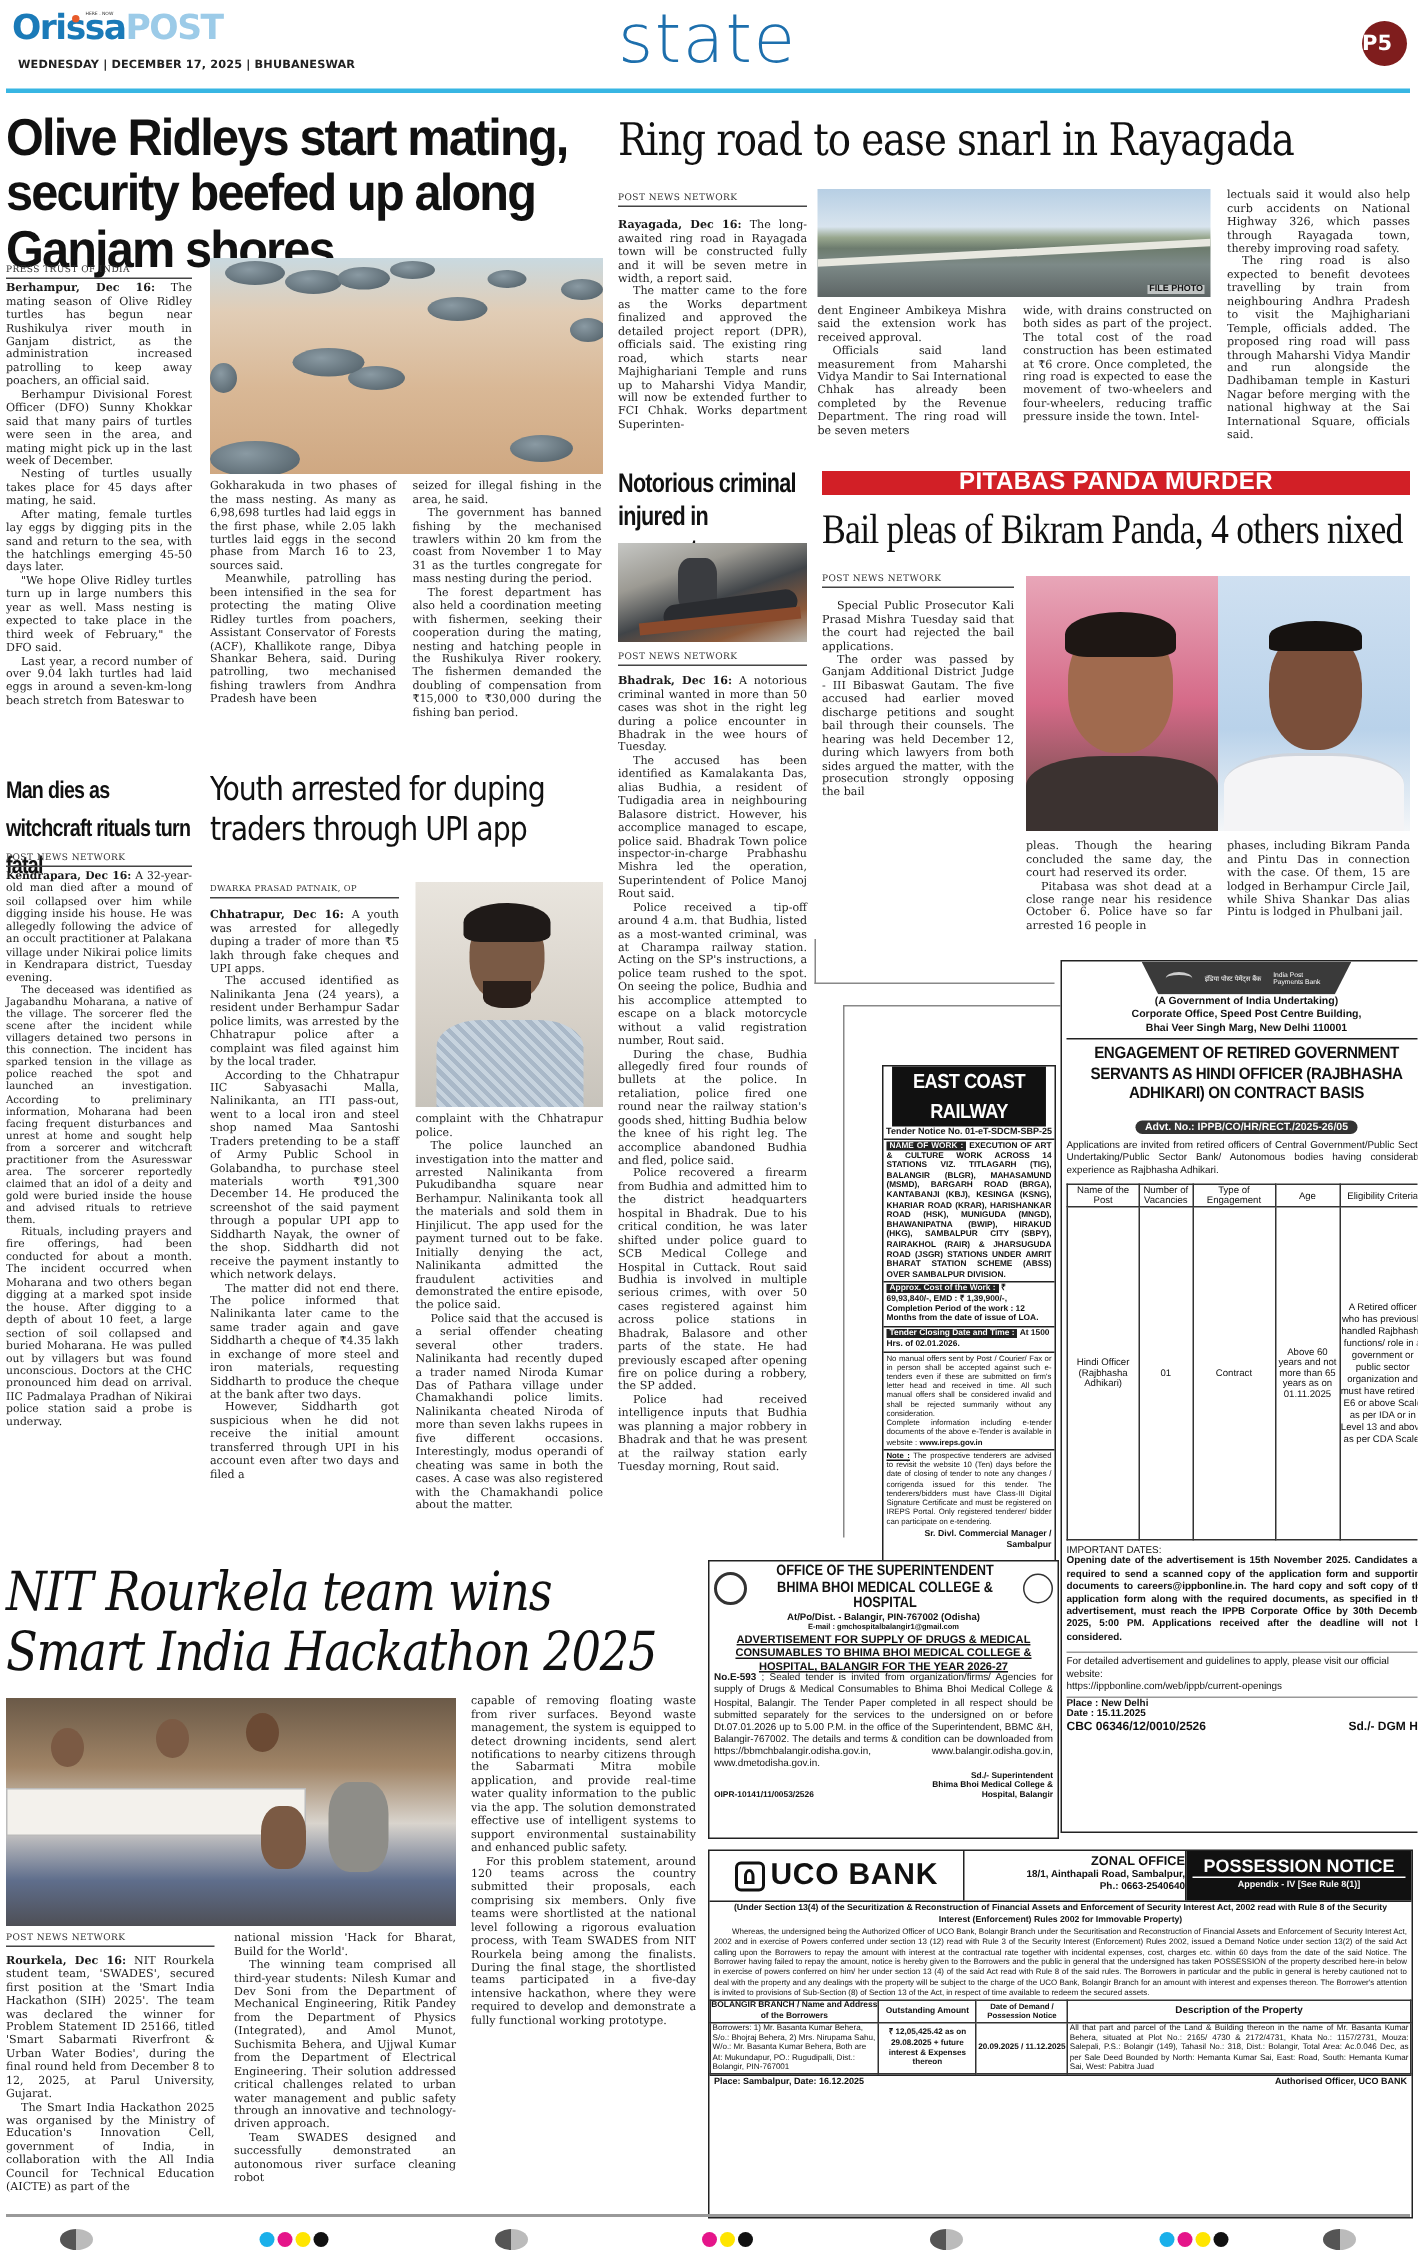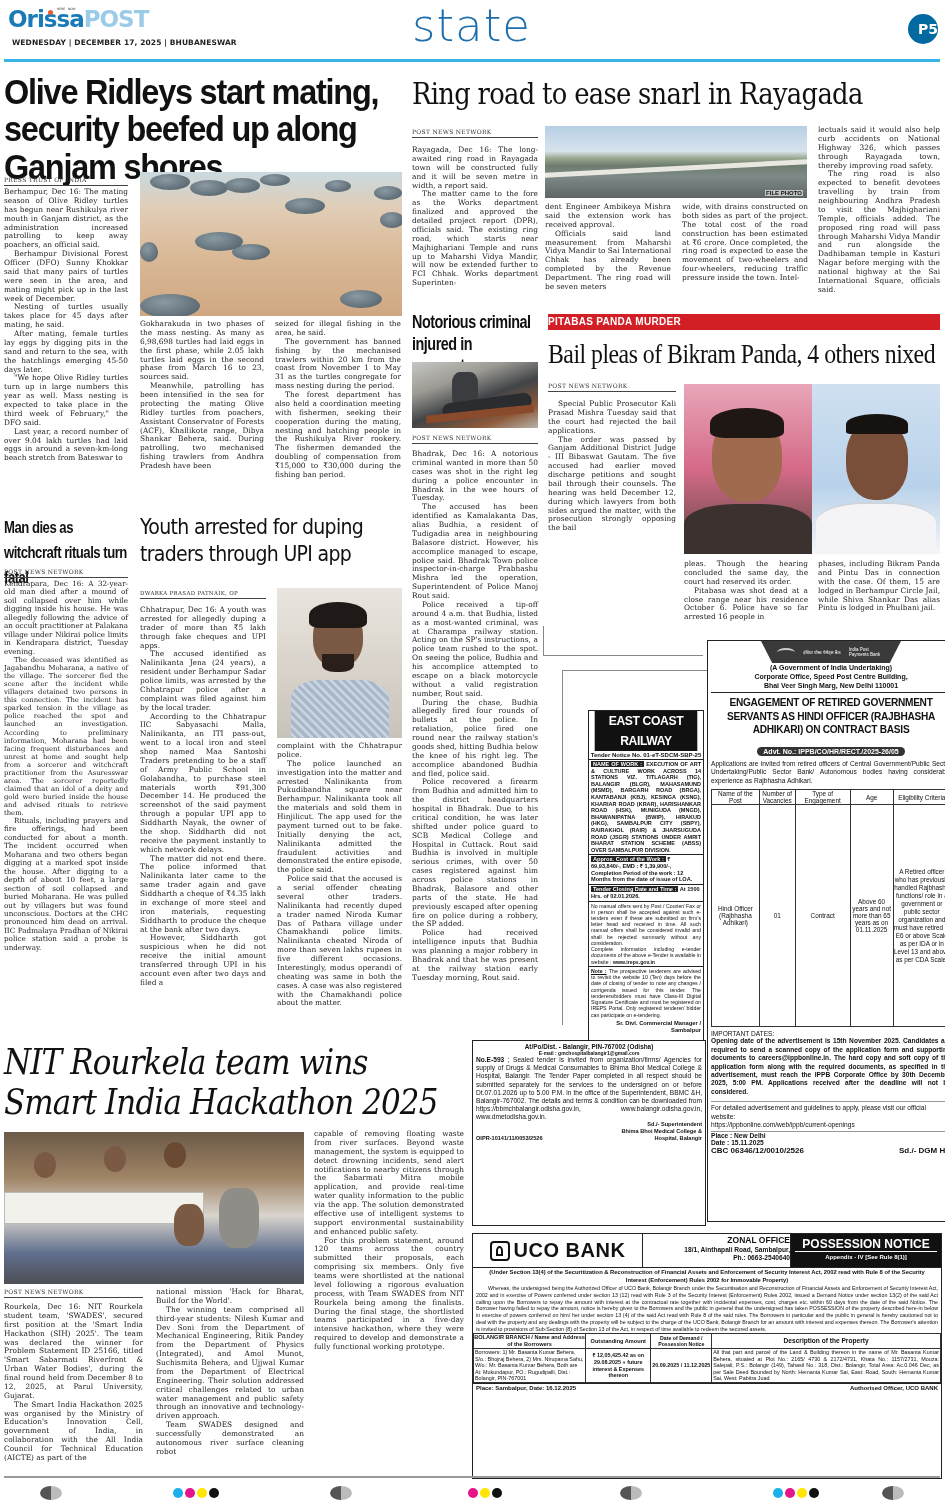--- a/index.html
+++ b/index.html
@@ -5,38 +5,38 @@
 *{box-sizing:border-box;margin:0;padding:0}
 html,body{width:945px;height:1500px;overflow:hidden;background:#fff}
 body{position:relative;font-family:"DejaVu Serif",serif;color:#111}
 .abs{position:absolute}
 .mast-logo{left:8px;top:8px;font-family:"DejaVu Sans",sans-serif;font-weight:900;font-size:23px;letter-spacing:-1px;line-height:1}
 .mast-logo .o{color:#1a7ab8}.mast-logo .p{color:#9ccbe8}
 .mast-dot{left:48px;top:10px;width:5px;height:5px;border-radius:50%;background:#e85b2a}
 .mast-tag{left:57px;top:7px;font-size:3px;font-family:"DejaVu Sans",sans-serif;color:#333}
 .mast-date{left:12px;top:38px;font-family:"DejaVu Sans",sans-serif;font-size:7.5px;font-weight:bold;letter-spacing:0.1px;color:#222}
 .section{left:412px;top:3px;font-family:"DejaVu Sans",sans-serif;font-size:45px;font-weight:200;color:#1d6fad;letter-spacing:1px;line-height:1}
-.pagebadge{left:908px;top:14px;width:30px;height:30px;border-radius:50%;background:#0369a1;color:#fff;font-family:"DejaVu Sans",sans-serif;font-weight:900;font-size:14px;text-align:right;line-height:30px}
+.pagebadge{left:908px;top:14px;width:30px;height:30px;border-radius:50%;background:#7f1d1d;color:#fff;font-family:"DejaVu Sans",sans-serif;font-weight:900;font-size:14px;text-align:left;line-height:30px}
 .rule{left:4px;top:59px;width:936px;height:3px;background:#38b6e3}
 .head{font-family:"Liberation Sans",sans-serif;font-weight:bold;line-height:1.05;letter-spacing:-0.5px}
 .byline{font-size:6px;letter-spacing:0.3px;color:#333;border-bottom:1.5px solid #444;padding-bottom:2px;text-transform:uppercase}
 .body{font-size:7.4px;line-height:1.2;text-align:justify;hyphens:auto;color:#1a1a1a}
 .body p{text-indent:10px}
 .body p.first{text-indent:0}
-.body b{font-weight:normal}
+.body b{font-weight:bold}
 .photo{overflow:hidden}
 .turtle-photo{background:linear-gradient(180deg,#c9d9e0 0%,#e1cdb6 25%,#d9b896 60%,#cfa882 100%)}
 .turtle{position:absolute;border-radius:50%;background:radial-gradient(ellipse at 40% 35%,#8a9aa3,#4d5b63)}
 .road-photo{background:linear-gradient(180deg,#b7cfe4 0%,#d8e4ee 35%,#98a78e 45%,#6d7c6e 55%,#7d8a88 70%,#5d6565 100%)}
 .crime-photo{background:linear-gradient(160deg,#c6c7c4 0%,#9c9a93 30%,#404448 55%,#8d5a3a 80%,#b7b3aa 100%)}
 .youth-photo{background:linear-gradient(180deg,#e9e5de 0%,#d7d1c8 60%,#c7c3bb 100%)}
 .team-photo{background:linear-gradient(180deg,#6b5a48 0%,#a08466 30%,#d9d4cd 55%,#5f6e8c 80%,#4e4f56 100%)}
 .panda-photo{background:linear-gradient(180deg,#e8a6b8 0%,#d56a88 50%,#5d4740 100%)}
 .pintu-photo{background:linear-gradient(180deg,#cfe0f1 0%,#b9d2ea 60%,#f4f6f8 100%)}
-.redbar{background:#d21f26;color:#fff;font-family:"Liberation Sans",sans-serif;font-weight:bold;font-size:10px;text-align:left;line-height:16px;letter-spacing:0.3px}
+.redbar{background:#d21f26;color:#fff;font-family:"Liberation Sans",sans-serif;font-weight:bold;font-size:16px;text-align:center;line-height:16px;letter-spacing:0.3px}
 .ad{border:1.5px solid #222;font-family:"Liberation Sans",sans-serif;color:#111;background:#fff}
 .ad-sm{font-size:5.6px;line-height:1.2}
 .hlbar{background:#222;color:#fff;padding:0 2px;font-weight:bold}
 .blk-title{background:#111;color:#fff;font-family:"Liberation Sans",sans-serif;font-weight:900;text-align:center}
 table{border-collapse:collapse}
 td,th{border:1px solid #333;vertical-align:middle}
 .cmyk{position:absolute;width:10px;height:10px;border-radius:50%}
 .half{position:absolute;width:22px;height:14px;border-radius:50%;background:linear-gradient(90deg,#555 50%,#bbb 50%)}
 .frame{border:1px solid #888}
 </style>
@@ -271,22 +271,31 @@
   <p class="first">national mission 'Hack for Bharat, Build for the World'.</p>
   <p>The winning team comprised all third-year students: Nilesh Kumar and Dev Soni from the Department of Mechanical Engineering, Ritik Pandey from the Department of Physics (Integrated), and Amol Munot, Suchismita Behera, and Ujjwal Kumar from the Department of Electrical Engineering. Their solution addressed critical challenges related to urban water management and public safety through an innovative and technology-driven approach.</p>
   <p>Team SWADES designed and successfully demonstrated an autonomous river surface cleaning robot</p>
 </div>
 <div class="abs body" style="left:314px;top:1130px;width:150px">
   <p class="first">capable of removing floating waste from river surfaces. Beyond waste management, the system is equipped to detect drowning incidents, send alert notifications to nearby citizens through the Sabarmati Mitra mobile application, and provide real-time water quality information to the public via the app. The solution demonstrated effective use of intelligent systems to support environmental sustainability and enhanced public safety.</p>
   <p>For this problem statement, around 120 teams across the country submitted their proposals, each comprising six members. Only five teams were shortlisted at the national level following a rigorous evaluation process, with Team SWADES from NIT Rourkela being among the finalists. During the final stage, the shortlisted teams participated in a five-day intensive hackathon, where they were required to develop and demonstrate a fully functional working prototype.</p>
 </div>
 
 <div class="abs ad" style="left:472px;top:1040px;width:234px;height:186px;padding:2px 3px">
+  <div style="display:flex;align-items:center;gap:3px">
+    <span style="width:22px;height:22px;border-radius:50%;border:2px double #333;flex:none"></span>
+    <div style="flex:1;text-align:center;font-weight:900;line-height:1.05;transform:scaleX(0.85)">
+      <div style="font-size:10px">OFFICE OF THE SUPERINTENDENT</div>
+      <div style="font-size:10px">BHIMA BHOI MEDICAL COLLEGE &amp; HOSPITAL</div>
+    </div>
+    <span style="width:20px;height:20px;border-radius:50%;border:1.5px solid #333;flex:none"></span>
+  </div>
   <div style="text-align:center;font-size:6.4px;font-weight:bold">At/Po/Dist. - Balangir, PIN-767002 (Odisha)</div>
   <div style="text-align:center;font-size:5px;font-weight:bold">E-mail : gmchospitalbalangir1@gmail.com</div>
+  <div style="text-align:center;font-size:7.4px;font-weight:bold;text-decoration:underline;line-height:1.25">ADVERTISEMENT FOR SUPPLY OF DRUGS &amp; MEDICAL CONSUMABLES TO BHIMA BHOI MEDICAL COLLEGE &amp; HOSPITAL, BALANGIR FOR THE YEAR 2026-27</div>
   <div style="font-size:6.6px;line-height:1.24;text-align:justify"><b>No.E-593</b> <span>; Sealed tender is invited from organization/firms/ Agencies for supply of Drugs &amp; Medical Consumables to Bhima Bhoi Medical College &amp; Hospital, Balangir. The Tender Paper completed in all respect should be submitted separately for the services to the undersigned on or before Dt.07.01.2026 up to 5.00 P.M. in the office of the Superintendent, BBMC &amp;H, Balangir-767002. The details and terms &amp; condition can be downloaded from https://bbmchbalangir.odisha.gov.in, www.balangir.odisha.gov.in, www.dmetodisha.gov.in.</span></div>
   <div style="text-align:right;font-size:5.6px;font-weight:bold;line-height:1.2">
     <div>Sd./- Superintendent</div>
     <div>Bhima Bhoi Medical College &amp;</div>
   </div>
   <div style="display:flex;justify-content:space-between;font-size:5.6px;font-weight:bold">
     <span>OIPR-10141/11/0053/2526</span>
     <span>Hospital, Balangir</span>
   </div>
 </div>

